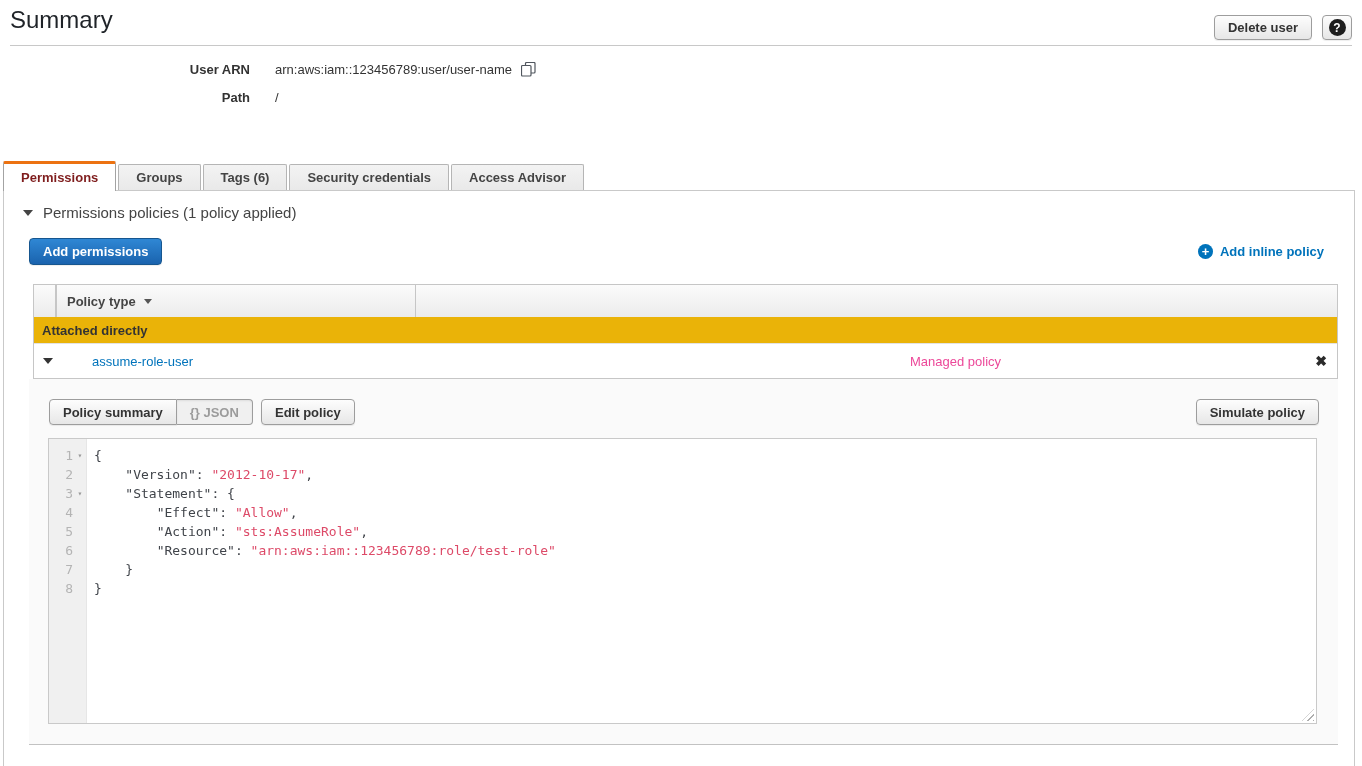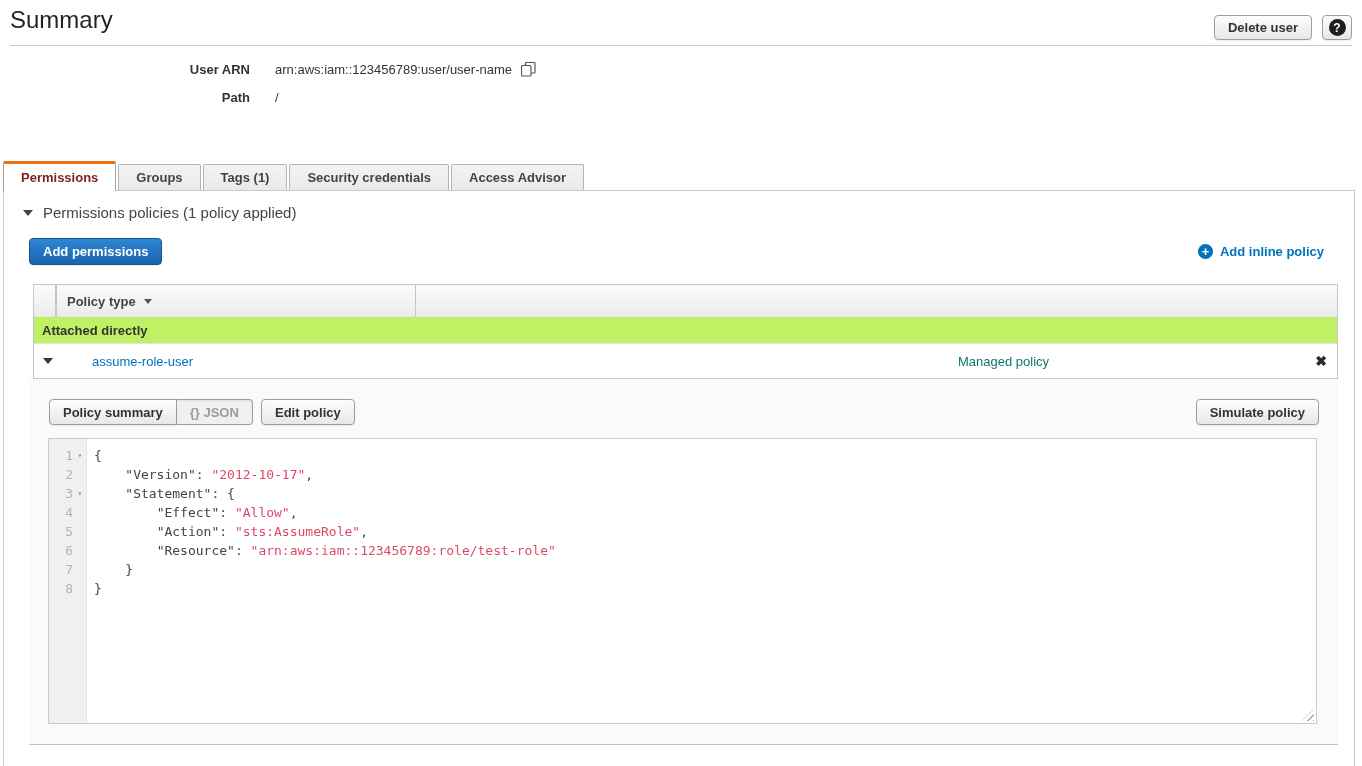--- a/index.html
+++ b/index.html
@@ -105,32 +105,32 @@
   .th-name { flex: 1; padding-left: 8px; }
   .th-type { width: 359px; border-left: 1px solid #c6c6c6; padding-left: 10px; }
   .th-end { width: 31px; border-left: 1px solid #c6c6c6; cursor: default; }
   .sort-caret {
     width: 0; height: 0; margin-left: 8px;
     border-left: 4px solid transparent; border-right: 4px solid transparent;
     border-top: 5px solid #555;
   }
   .group-row {
     height: 27px; display: flex; align-items: center; padding-left: 8px;
-    background: #bef264; border-bottom: 1px solid #e3e3e3;
+    background: #eab308; border-bottom: 1px solid #e3e3e3;
     font-weight: bold; color: #333;
   }
   .policy-row { position: relative; height: 34px; background: #fff; display: flex; align-items: center; }
   .row-expander-caret {
     position: absolute; left: 9px; top: 14px; cursor: pointer;
     width: 0; height: 0;
     border-left: 5px solid transparent; border-right: 5px solid transparent;
     border-top: 6px solid #333;
   }
   .policy-link { margin-left: 58px; color: #0073bb; text-decoration: none; cursor: pointer; }
-  .policy-type-value { position: absolute; left: 924px; color: #0f766e; }
+  .policy-type-value { position: absolute; left: 876px; color: #ec4899; }
   .remove-x { position: absolute; right: 10px; top: 9px; font-size: 14px; font-weight: bold; color: #2b2b2b; cursor: pointer; }
 
   
   .expanded-panel {
     position: absolute; left: 25px; top: 188px; width: 1309px; height: 366px;
     background: #fafafa; border-bottom: 1px solid #c2c2c2;
   }
   .btn-group { position: absolute; left: 20px; top: 20px; display: flex; }
   .btn-group .btn:first-child { border-radius: 4px 0 0 4px; }
   .btn-group .btn:last-child { border-radius: 0 4px 4px 0; border-left: none; }
@@ -195,21 +195,21 @@
     </div>
     <div class="detail-row">
       <span class="detail-label">Path</span>
       <span class="detail-value">/</span>
     </div>
   </div>
 
   <div class="tabbar">
     <div class="tab active">Permissions</div>
     <div class="tab">Groups</div>
-    <div class="tab">Tags (1)</div>
+    <div class="tab">Tags (6)</div>
     <div class="tab">Security credentials</div>
     <div class="tab">Access Advisor</div>
   </div>
 
   <div class="content-panel">
 
     <div class="section-header">
       <span class="caret-down"></span>
       <span>Permissions policies (1 policy applied)</span>
     </div>

